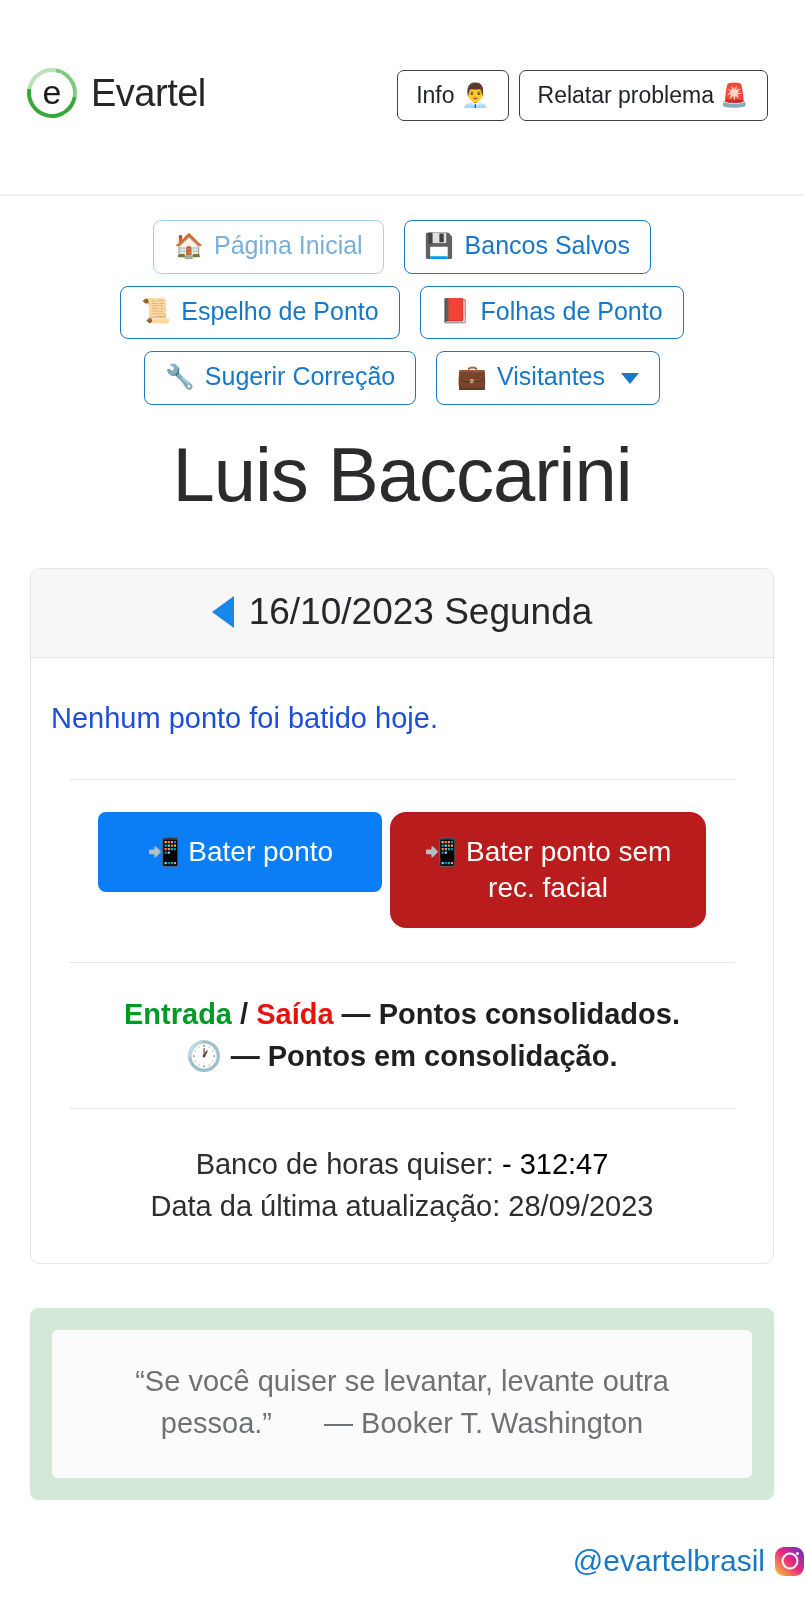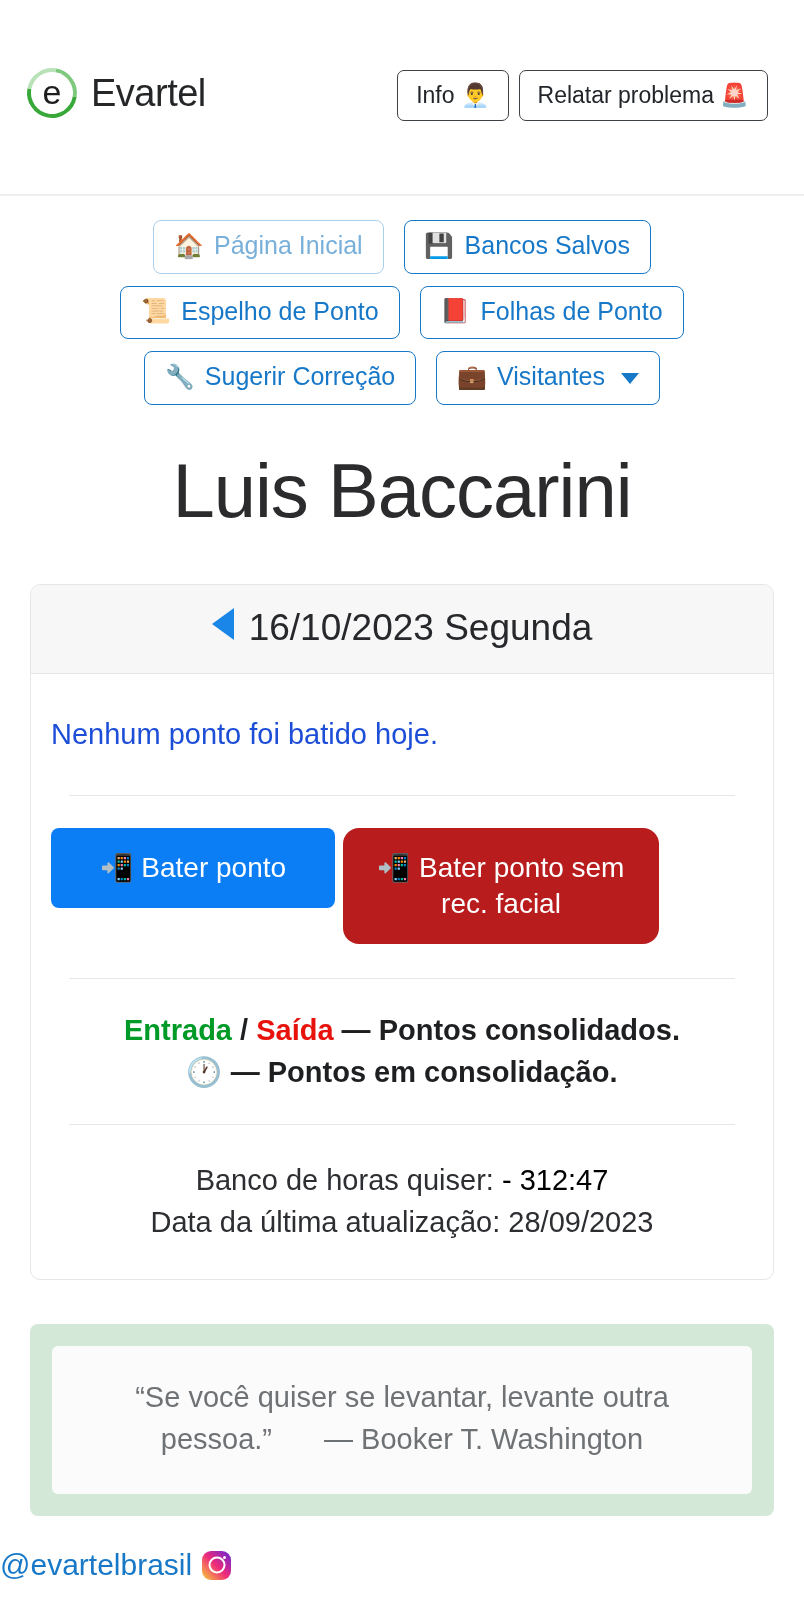--- a/index.html
+++ b/index.html
@@ -130,38 +130,39 @@
     margin-top: 3px;
   }
 
   
   .page-title {
     text-align: center;
     font-size: 76px;
     font-weight: 400;
     color: #2b2b2e;
     letter-spacing: -1px;
-    margin: 44px 0 0 0;
+    margin: 28px 0 0 0;
     line-height: 1.1;
   }
 
   
   .card {
     margin: 52px 30px 0 30px;
     border: 1.5px solid #e6e6e6;
     border-radius: 10px;
     background: #ffffff;
     overflow: hidden;
   }
   .card-header {
     background: #f7f7f7;
     border-bottom: 1.5px solid #e6e6e6;
     text-align: center;
     padding: 23px 10px 24px 10px;
     display: flex;
+    align-items: center;
     justify-content: center;
     gap: 15px;
   }
   .nav-prev {
     width: 0; height: 0;
     border-top: 16px solid transparent;
     border-bottom: 16px solid transparent;
     border-right: 22px solid #1a86e8;
     cursor: pointer;
     flex: 0 0 auto;
@@ -181,20 +182,21 @@
     padding: 44px 20px 44px 20px;
   }
   .divider {
     height: 1.5px;
     background: #e7e7e7;
     margin: 0 38px;
   }
 
   .punch-actions {
     display: flex;
+    justify-content: center;
     align-items: flex-start;
     gap: 8px;
     padding: 32px 20px 34px 20px;
   }
   .btn-punch {
     border: none;
     border-radius: 8px;
     color: #ffffff;
     font-size: 28px;
     font-family: "Liberation Sans", sans-serif;
@@ -243,22 +245,22 @@
     text-align: center;
     color: #6f7275;
     font-size: 29px;
     line-height: 1.45;
   }
   .quote-author { white-space: nowrap; }
   .quote-gap { display: inline-block; width: 52px; }
 
   
   .footer {
-    text-align: left;
-    padding-top: 32px;
+    text-align: right;
+    padding-top: 44px;
   }
   .footer-link {
     color: #1878c8;
     font-size: 30px;
     text-decoration: none;
     cursor: pointer;
     display: inline-flex;
     align-items: center;
     gap: 10px;
   }

